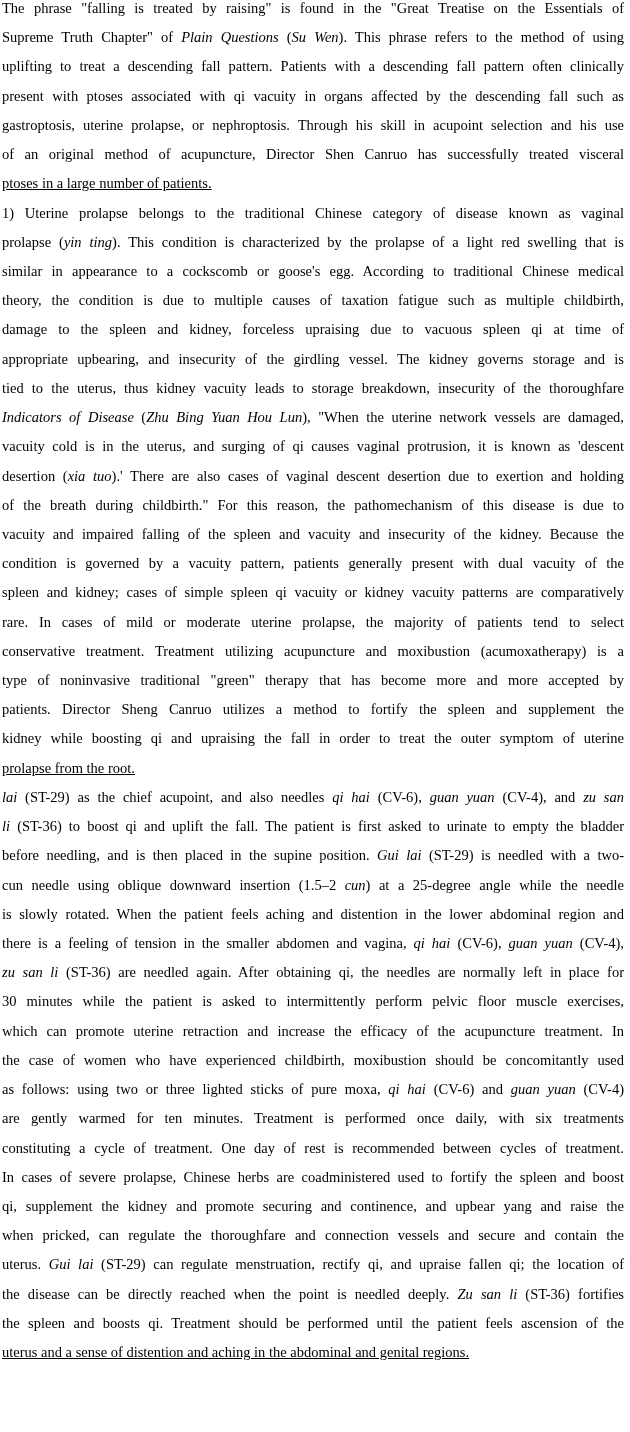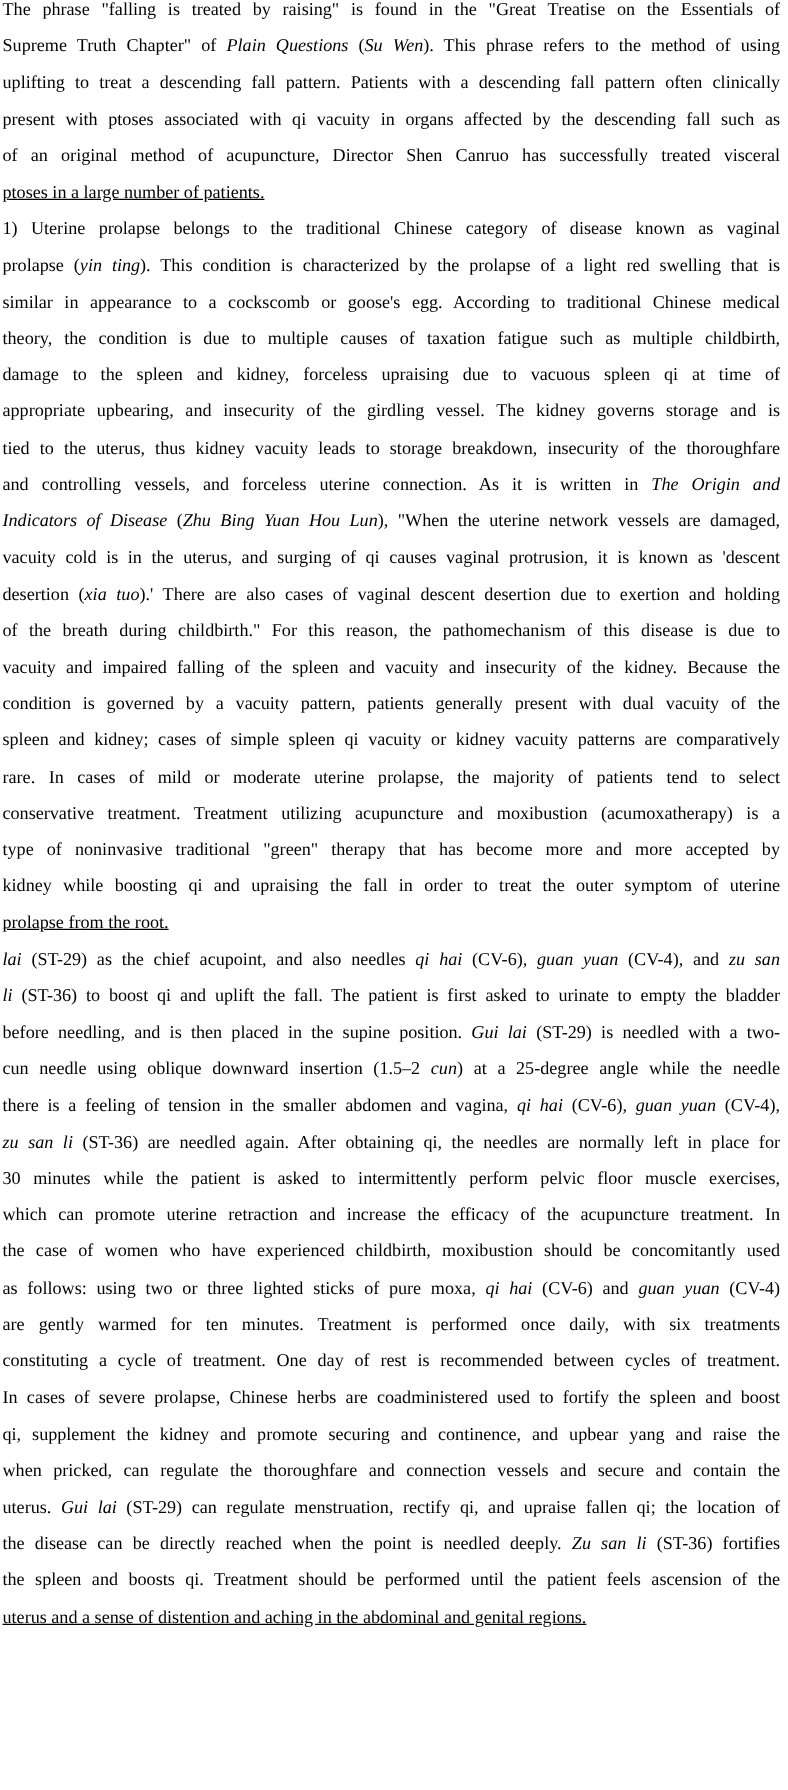--- a/index.html
+++ b/index.html
@@ -42,50 +42,52 @@
 </head>
 <body>
 
 <div class="page">
   <div class="content">
       <div class="paragraph">
         <div class="line"><span>The phrase "falling is treated by raising" is found in the "Great Treatise on the Essentials of</span></div>
         <div class="line"><span>Supreme Truth Chapter" of </span><i>Plain Questions</i><span> (</span><i>Su Wen</i><span>). This phrase refers to the method of using</span></div>
         <div class="line"><span>uplifting to treat a descending fall pattern. Patients with a descending fall pattern often clinically</span></div>
         <div class="line"><span>present with ptoses associated with qi vacuity in organs affected by the descending fall such as</span></div>
+        <div class="line"><span>gastroptosis, uterine prolapse, or nephroptosis. Through his skill in acupoint selection and his use</span></div>
         <div class="line"><span>of an original method of acupuncture, Director Shen Canruo has successfully treated visceral</span></div>
         <div class="line last"><span>ptoses in a large number of patients.</span></div>
       </div>
       <div class="paragraph">
         <div class="line"><span>1) Uterine prolapse belongs to the traditional Chinese category of disease known as vaginal</span></div>
         <div class="line"><span>prolapse (</span><i>yin ting</i><span>). This condition is characterized by the prolapse of a light red swelling that is</span></div>
         <div class="line"><span>similar in appearance to a cockscomb or goose's egg. According to traditional Chinese medical</span></div>
         <div class="line"><span>theory, the condition is due to multiple causes of taxation fatigue such as multiple childbirth,</span></div>
         <div class="line"><span>damage to the spleen and kidney, forceless upraising due to vacuous spleen qi at time of</span></div>
         <div class="line"><span>appropriate upbearing, and insecurity of the girdling vessel. The kidney governs storage and is</span></div>
         <div class="line"><span>tied to the uterus, thus kidney vacuity leads to storage breakdown, insecurity of the thoroughfare</span></div>
-        <div class="line"><span>and controlling vessels, and forceless uterine connection. As it is written in </span><i>The Origin and</i></div>
         <div class="line"><i>Indicators of Disease</i><span> (</span><i>Zhu Bing Yuan Hou Lun</i><span>), "When the uterine network vessels are damaged,</span></div>
         <div class="line"><span>vacuity cold is in the uterus, and surging of qi causes vaginal protrusion, it is known as 'descent</span></div>
         <div class="line"><span>desertion (</span><i>xia tuo</i><span>).' There are also cases of vaginal descent desertion due to exertion and holding</span></div>
         <div class="line"><span>of the breath during childbirth." For this reason, the pathomechanism of this disease is due to</span></div>
         <div class="line"><span>vacuity and impaired falling of the spleen and vacuity and insecurity of the kidney. Because the</span></div>
         <div class="line"><span>condition is governed by a vacuity pattern, patients generally present with dual vacuity of the</span></div>
         <div class="line"><span>spleen and kidney; cases of simple spleen qi vacuity or kidney vacuity patterns are comparatively</span></div>
         <div class="line"><span>rare. In cases of mild or moderate uterine prolapse, the majority of patients tend to select</span></div>
         <div class="line"><span>conservative treatment. Treatment utilizing acupuncture and moxibustion (acumoxatherapy) is a</span></div>
         <div class="line"><span>type of noninvasive traditional "green" therapy that has become more and more accepted by</span></div>
+        <div class="line"><span>patients. Director Sheng Canruo utilizes a method to fortify the spleen and supplement the</span></div>
         <div class="line"><span>kidney while boosting qi and upraising the fall in order to treat the outer symptom of uterine</span></div>
         <div class="line last"><span>prolapse from the root.</span></div>
       </div>
       <div class="paragraph">
         <div class="line"><i>lai</i><span> (ST-29) as the chief acupoint, and also needles </span><i>qi hai</i><span> (CV-6), </span><i>guan yuan</i><span> (CV-4), and </span><i>zu san</i></div>
         <div class="line"><i>li</i><span> (ST-36) to boost qi and uplift the fall. The patient is first asked to urinate to empty the bladder</span></div>
         <div class="line"><span>before needling, and is then placed in the supine position. </span><i>Gui lai</i><span> (ST-29) is needled with a two-</span></div>
         <div class="line"><span>cun needle using oblique downward insertion (1.5–2 </span><i>cun</i><span>) at a 25-degree angle while the needle</span></div>
+        <div class="line"><span>is slowly rotated. When the patient feels aching and distention in the lower abdominal region and</span></div>
         <div class="line"><span>there is a feeling of tension in the smaller abdomen and vagina, </span><i>qi hai</i><span> (CV-6), </span><i>guan yuan</i><span> (CV-4),</span></div>
         <div class="line"><i>zu san li</i><span> (ST-36) are needled again. After obtaining qi, the needles are normally left in place for</span></div>
         <div class="line"><span>30 minutes while the patient is asked to intermittently perform pelvic floor muscle exercises,</span></div>
         <div class="line"><span>which can promote uterine retraction and increase the efficacy of the acupuncture treatment. In</span></div>
         <div class="line"><span>the case of women who have experienced childbirth, moxibustion should be concomitantly used</span></div>
         <div class="line"><span>as follows: using two or three lighted sticks of pure moxa, </span><i>qi hai</i><span> (CV-6) and </span><i>guan yuan</i><span> (CV-4)</span></div>
         <div class="line"><span>are gently warmed for ten minutes. Treatment is performed once daily, with six treatments</span></div>
         <div class="line"><span>constituting a cycle of treatment. One day of rest is recommended between cycles of treatment.</span></div>
         <div class="line"><span>In cases of severe prolapse, Chinese herbs are coadministered used to fortify the spleen and boost</span></div>
         <div class="line"><span>qi, supplement the kidney and promote securing and continence, and upbear yang and raise the</span></div>

